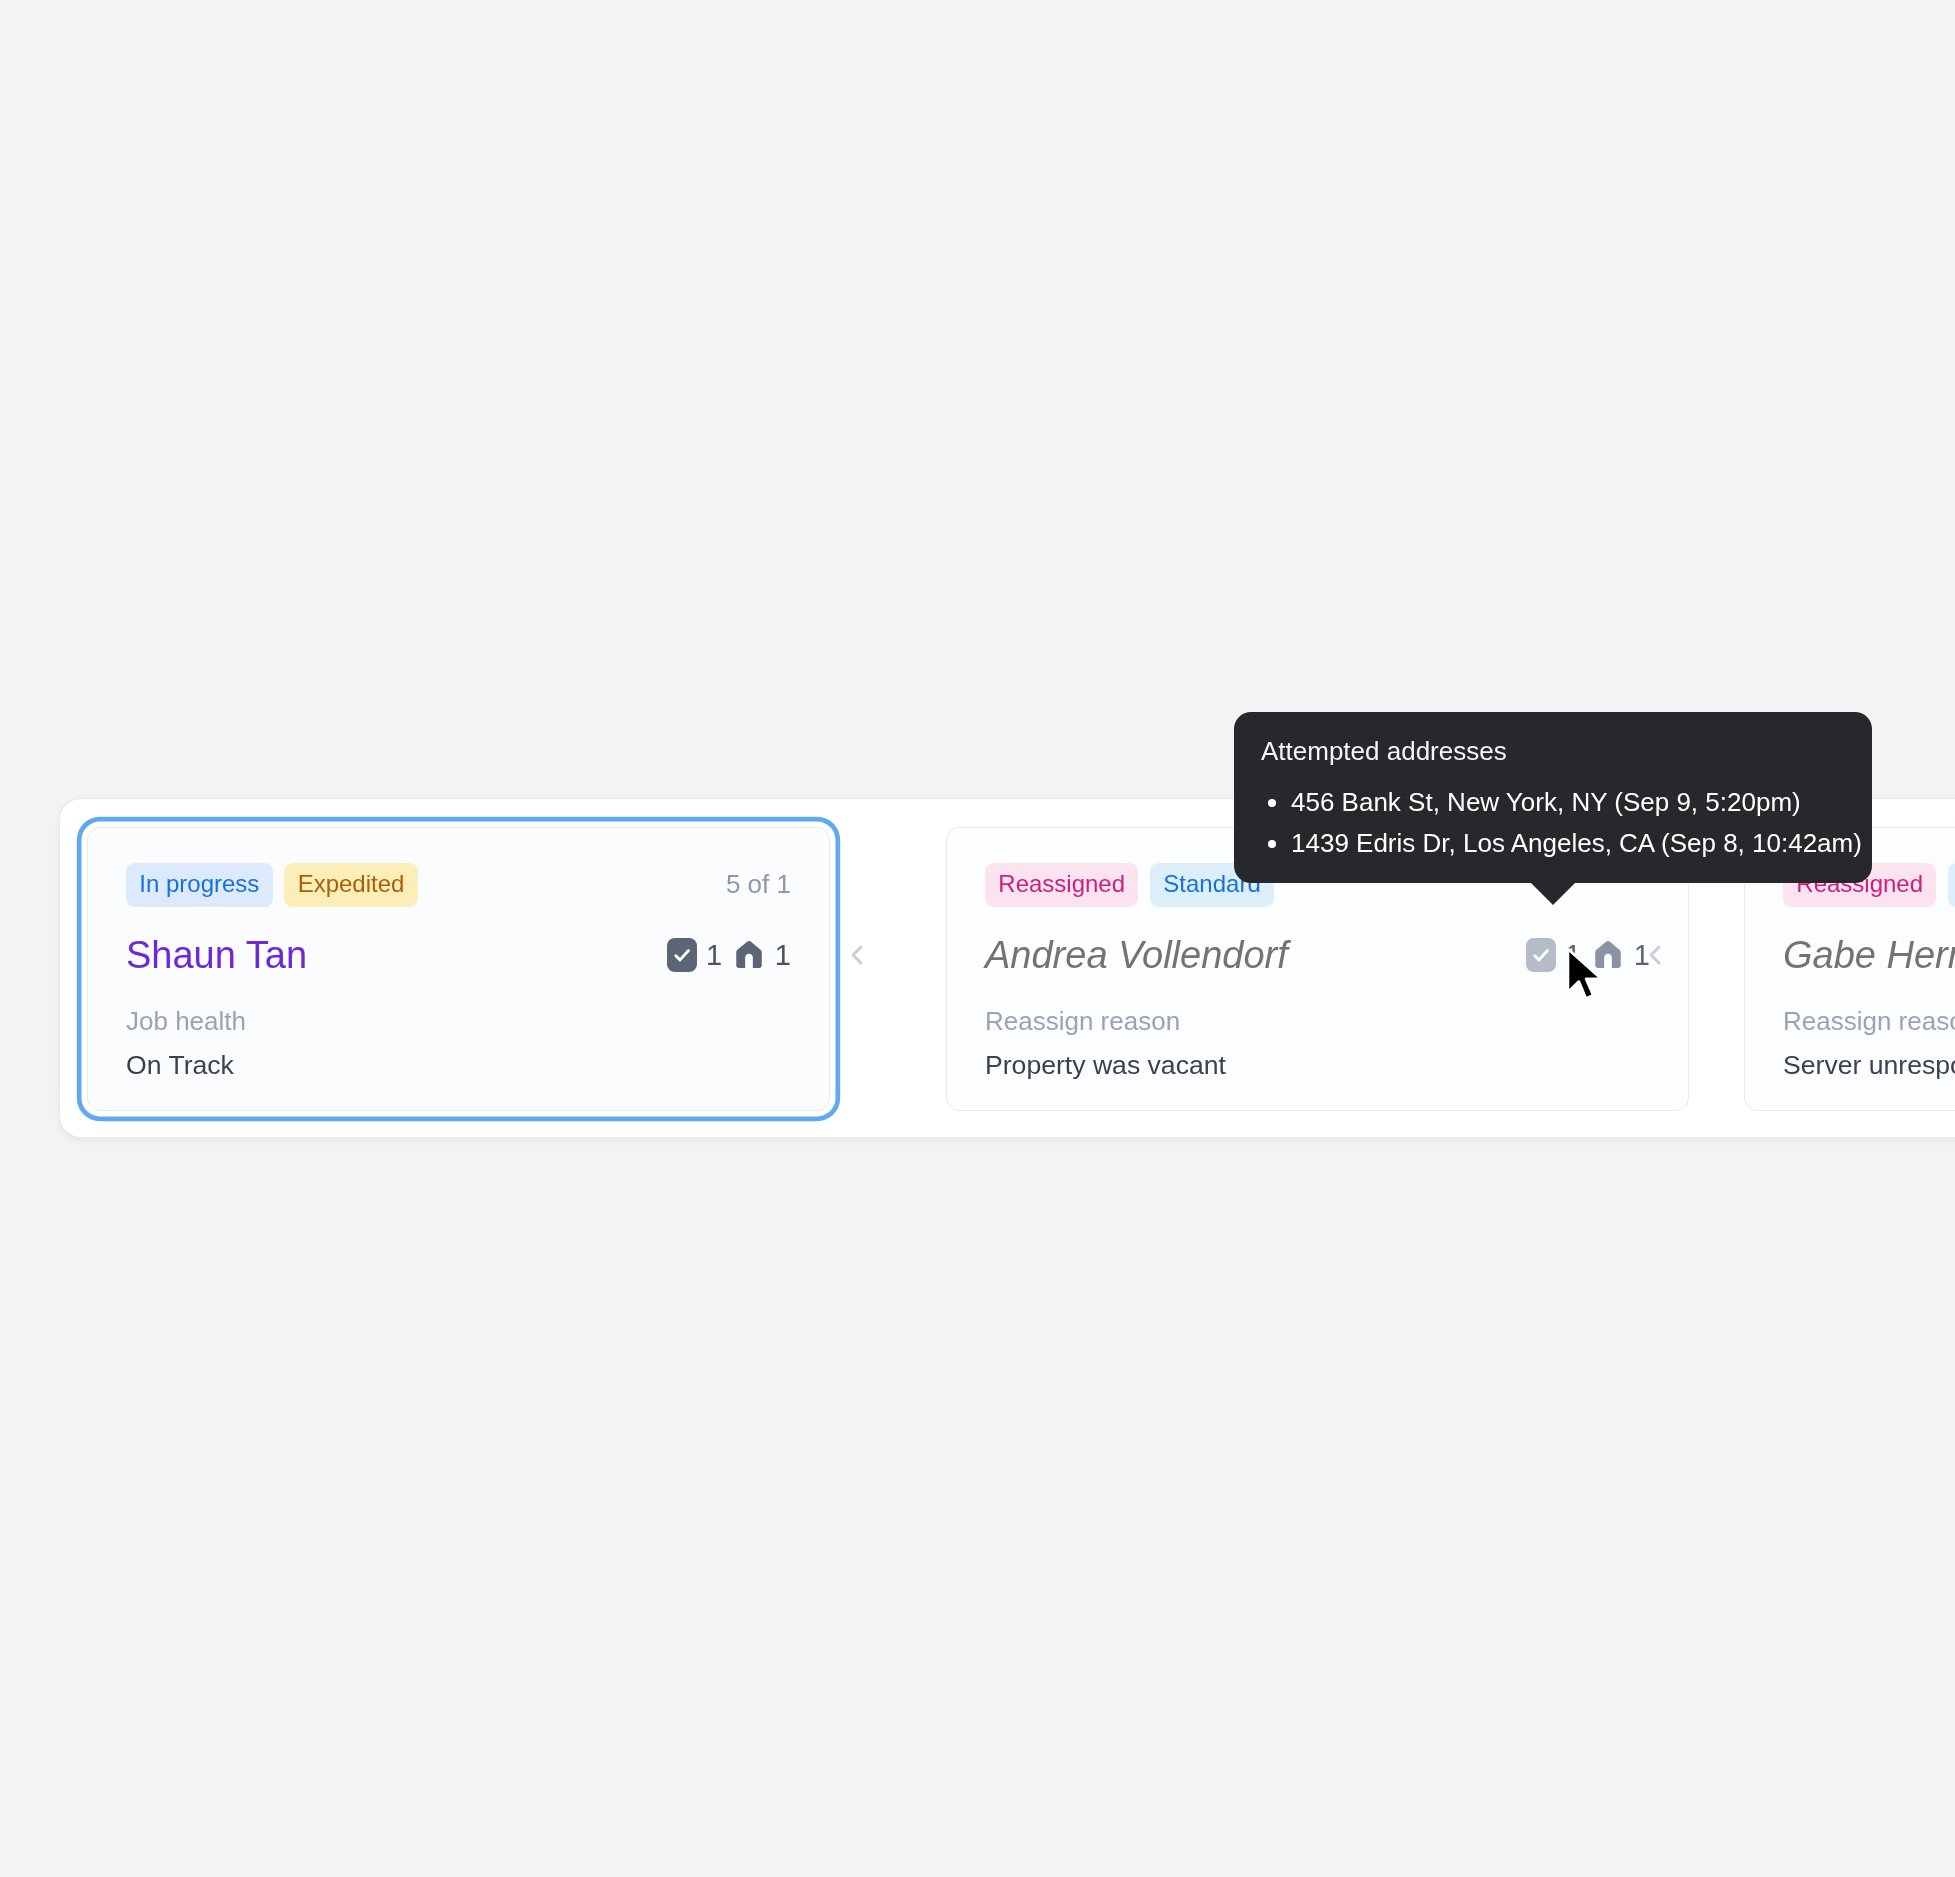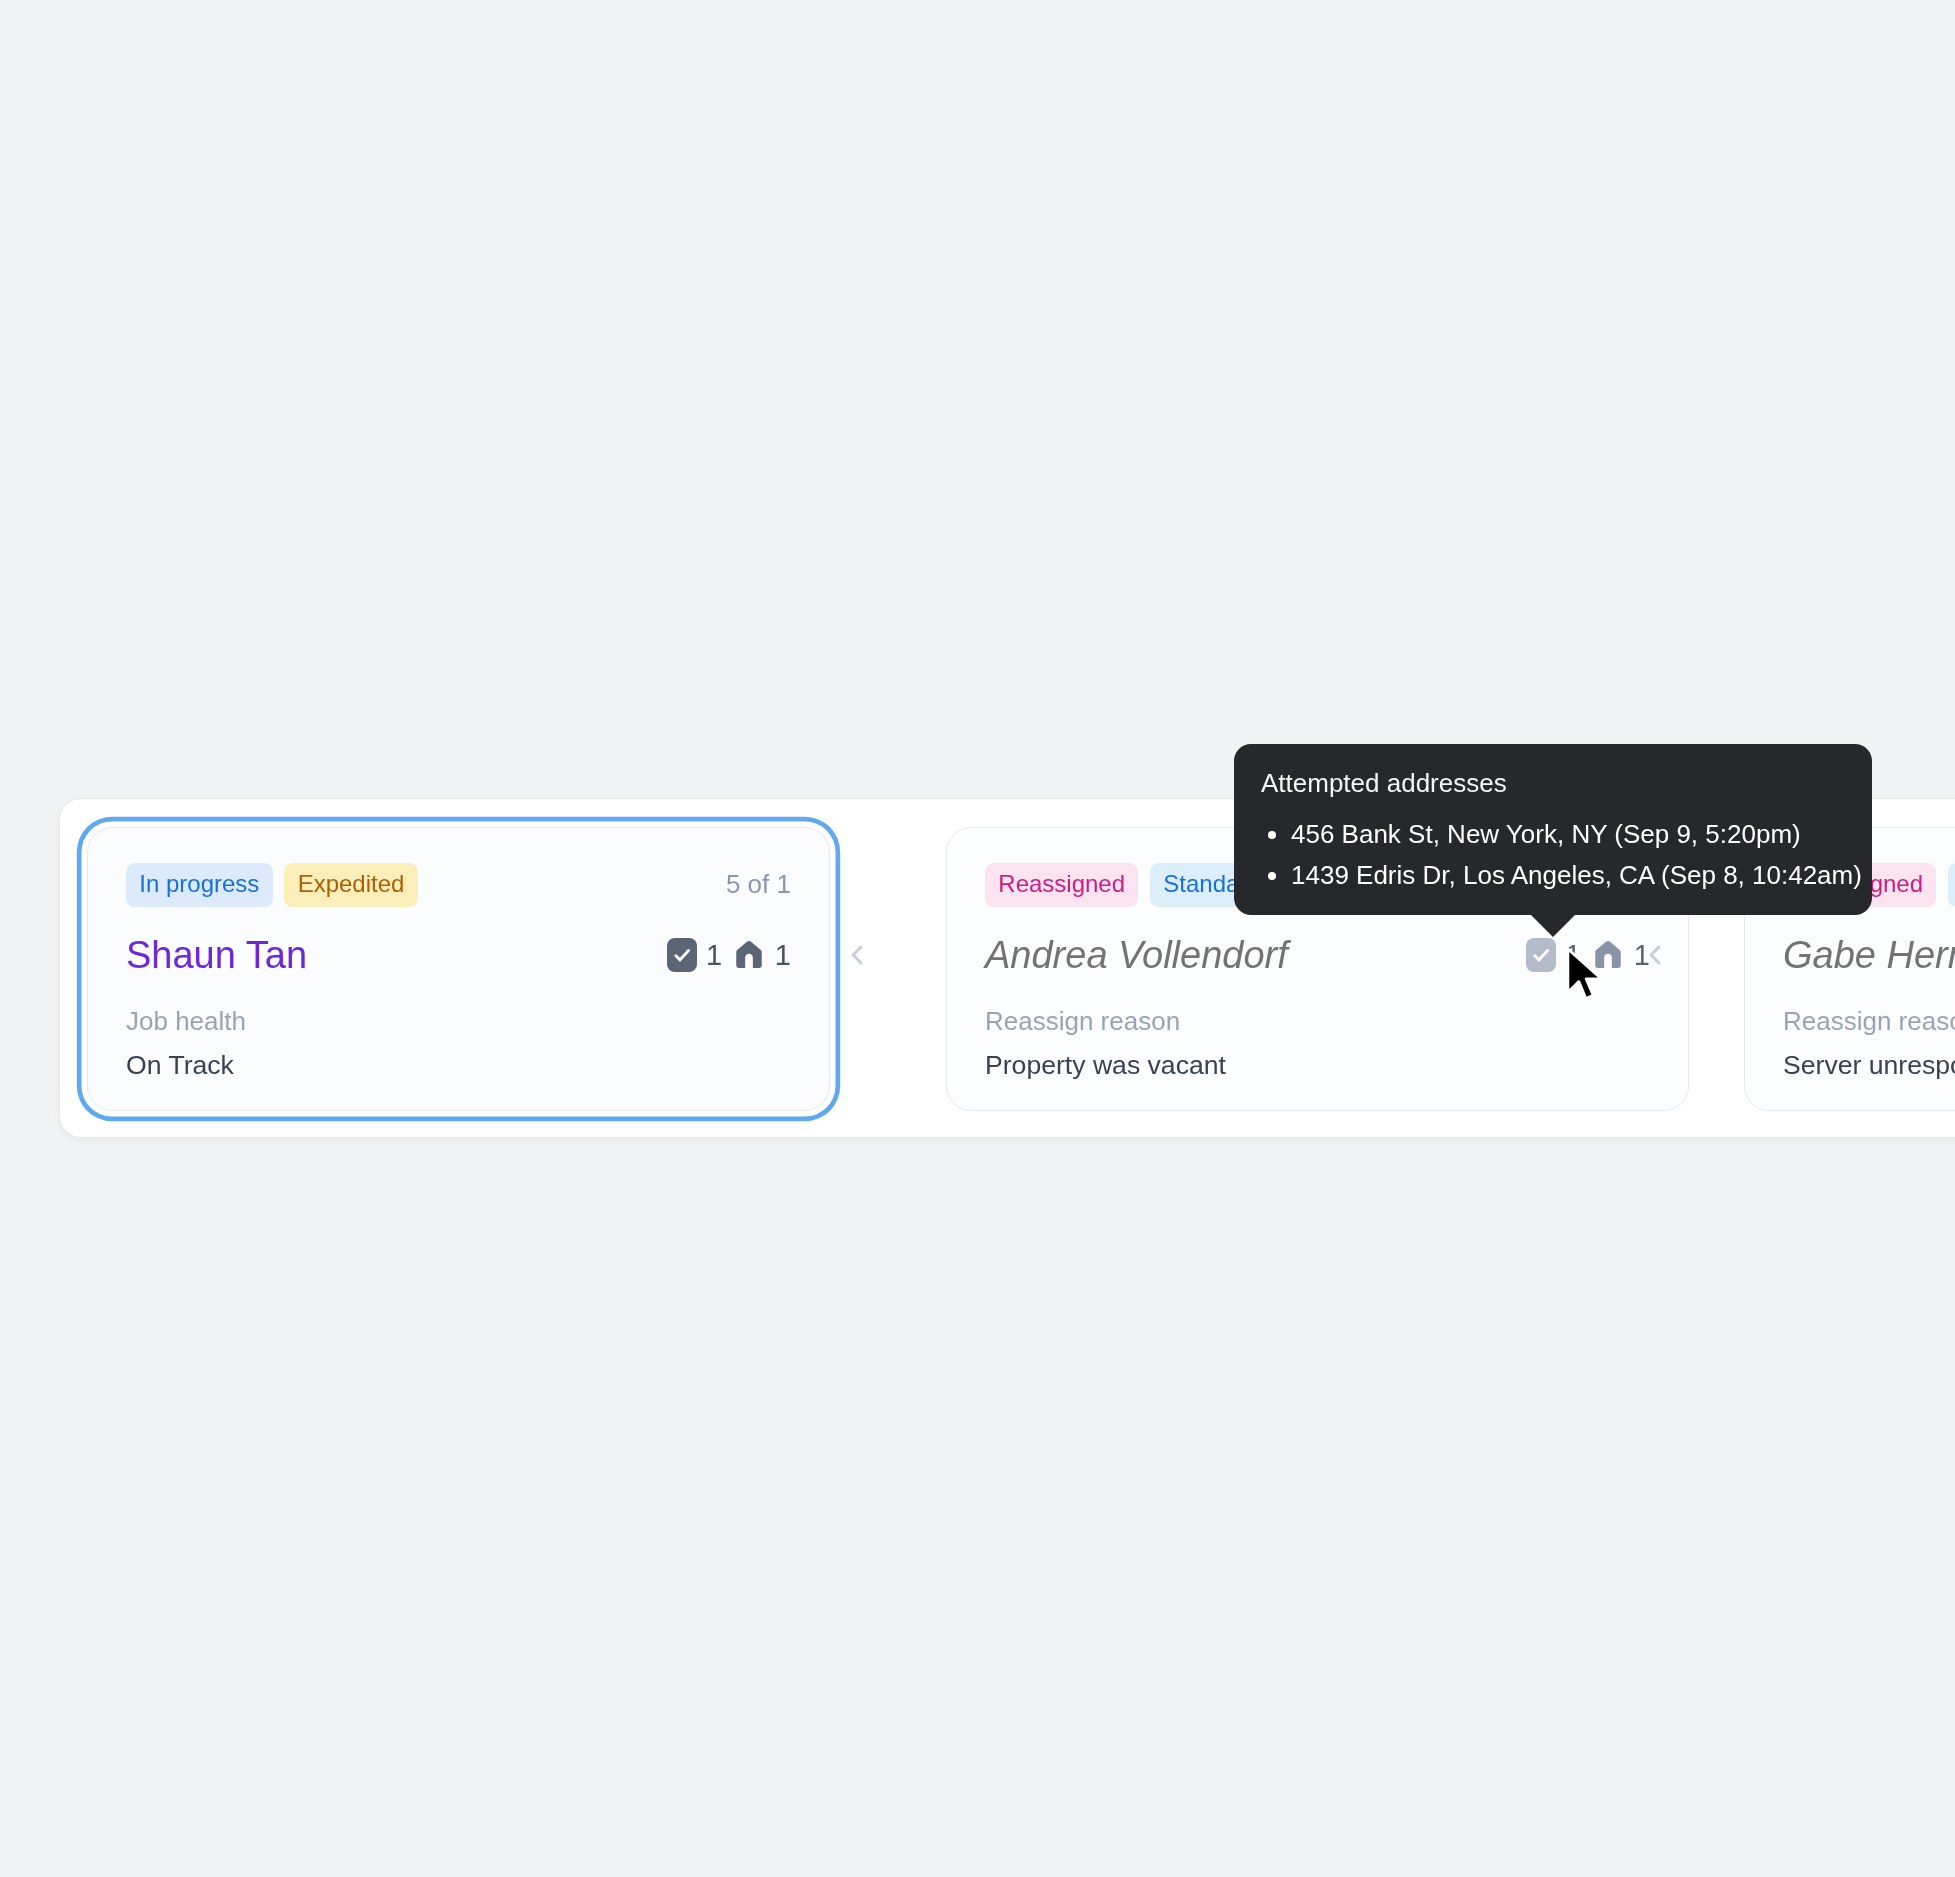--- a/index.html
+++ b/index.html
@@ -39,21 +39,21 @@
   }
 
   
   .job-card {
     position: absolute;
     top: 28px;
     width: 743px;
     height: 284px;
     background: #fcfdff;
     border: 1.6px solid #e8eaee;
-    border-radius: 25px;
+    border-radius: 13px;
     box-sizing: border-box;
   }
   .job-card.selected {
     background: #fbfcfe;
     box-shadow: 0 0 0 5.5px #ffffff, 0 0 0 10.2px #5fa9ec;
   }
 
   .card-inner {
     position: absolute;
     inset: 0;
@@ -156,21 +156,21 @@
     width: 27px;
     height: 27px;
     transform: translateY(-50%);
   }
   .gap-chevron svg { width: 27px; height: 27px; display: block; }
 
   
   #tooltip {
     position: absolute;
     left: 1234px;
-    top: 744px;
+    top: 712px;
     width: 638px;
     background: #26282c;
     border-radius: 17px;
     padding: 23.5px 27px 23px 27px;
     box-sizing: border-box;
     color: #ffffff;
   }
   #tooltip-title {
     font-size: 26px;
     color: #f4f5f6;

